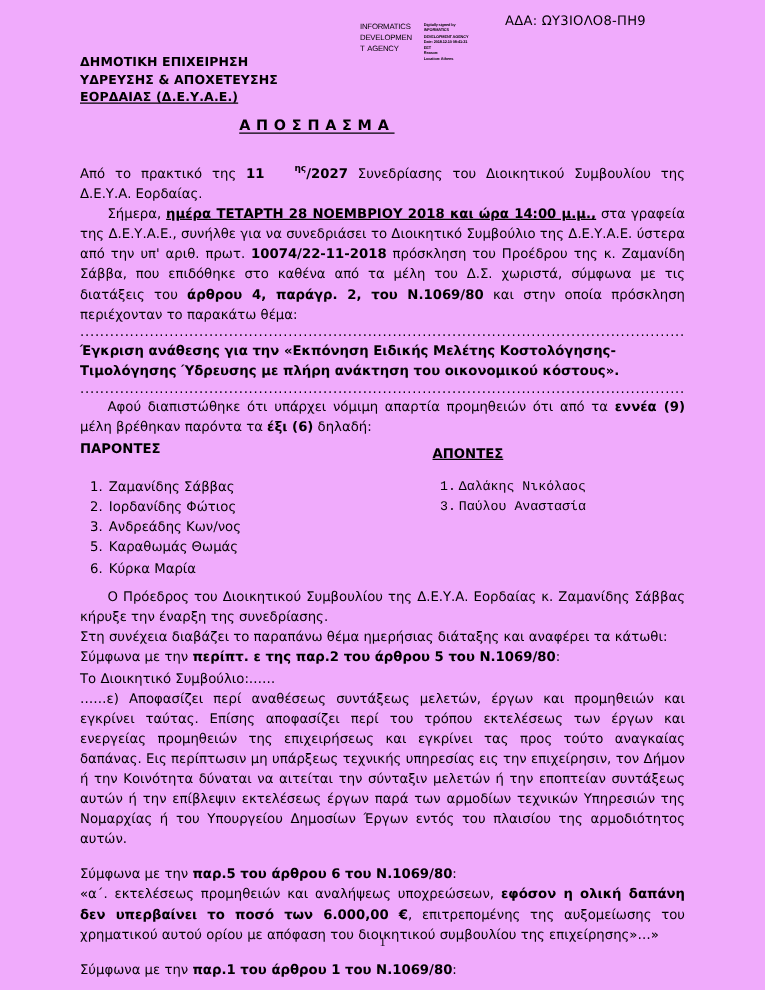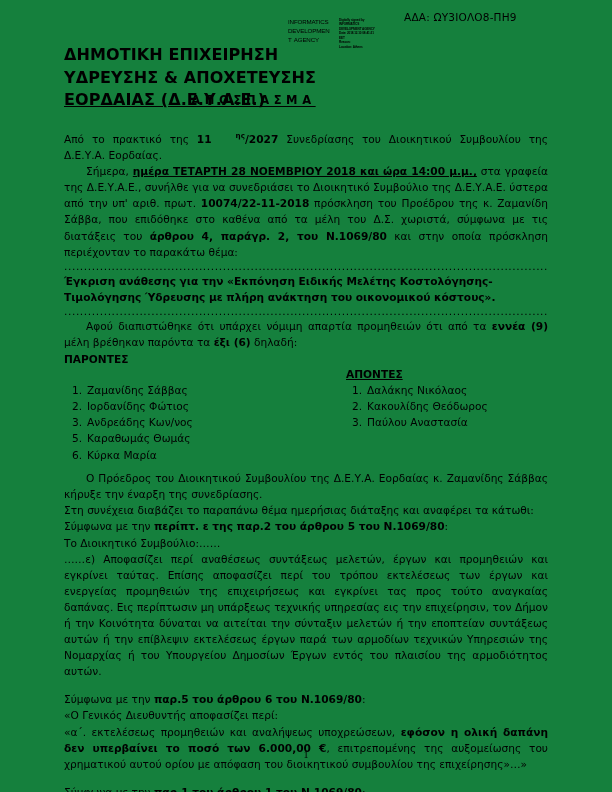--- a/index.html
+++ b/index.html
@@ -8,21 +8,21 @@
     background: #ffffff;
   }
   body {
     font-family: "DejaVu Sans", sans-serif;
     color: #000000;
   }
   .page {
     position: relative;
     width: 612px;
     height: 792px;
-    background: #15803d;
+    background: #f0abfc;
     overflow: hidden;
   }
 
   
   .ada-code {
     position: absolute;
     left: 404px;
     top: 11px;
     font-size: 10.5px;
     letter-spacing: 0.2px;
@@ -54,21 +54,21 @@
     letter-spacing: -0.1px;
     width: 56px;
   }
   .sig-right div { white-space: nowrap; }
 
   
   .letterhead {
     position: absolute;
     left: 64px;
     top: 44px;
-    font-size: 16px;
+    font-size: 10px;
     font-weight: bold;
     line-height: 1.42;
     letter-spacing: 0.1px;
   }
   .letterhead .l3 {
     text-decoration: underline;
   }
 
   
   .doc-title {
@@ -128,37 +128,37 @@
   }
   .lists-head .col-a {
     position: absolute;
     left: 0;
     top: 0;
     font-weight: bold;
   }
   .lists-head .col-b {
     position: absolute;
     left: 282px;
-    top: 15px;
+    top: 4px;
     font-weight: bold;
     text-decoration: underline;
   }
   .lists-wrap {
     position: relative;
     height: 88px;
     margin-top: 32px;
   }
   .list-col {
     position: absolute;
     top: 0;
     font-size: 10.6px;
     line-height: 1.52;
   }
   .list-col.present { left: 8px; }
-  .list-col.absent  { left: 288px; }
+  .list-col.absent  { left: 288px; font-family: Liberation Mono, monospace; }
   .list-col .row { white-space: nowrap; }
   .list-col .num { display: inline-block; width: 15px; }
 
   .page-number {
     position: absolute;
     left: 0;
     top: 749px;
     width: 612px;
     text-align: center;
     font-family: "Liberation Serif", serif;
@@ -220,40 +220,38 @@
     <div class="lists-wrap">
       <div class="list-col present">
         <div class="row"><span class="num">1.</span><span>Ζαμανίδης Σάββας</span></div>
         <div class="row"><span class="num">2.</span><span>Ιορδανίδης Φώτιος</span></div>
         <div class="row"><span class="num">3.</span><span>Ανδρεάδης Κων/νος</span></div>
         <div class="row"><span class="num">5.</span><span>Καραθωμάς Θωμάς</span></div>
         <div class="row"><span class="num">6.</span><span>Κύρκα Μαρία</span></div>
       </div>
       <div class="list-col absent">
         <div class="row"><span class="num">1.</span><span>Δαλάκης Νικόλαος</span></div>
-        <div class="row"><span class="num">2.</span><span>Κακουλίδης Θεόδωρος</span></div>
         <div class="row"><span class="num">3.</span><span>Παύλου Αναστασία</span></div>
       </div>
     </div>
 
     <p class="p indent">Ο Πρόεδρος του Διοικητικού Συμβουλίου της Δ.Ε.Υ.Α. Εορδαίας κ. Ζαμανίδης Σάββας κήρυξε την έναρξη της συνεδρίασης.</p>
 
     <p class="p">Στη συνέχεια διαβάζει το παραπάνω θέμα ημερήσιας διάταξης και αναφέρει τα κάτωθι:</p>
 
     <p class="p"><span>Σύμφωνα με την </span><b>περίπτ. ε της παρ.2 του άρθρου 5 του Ν.1069/80</b><span>:</span></p>
 
     <p class="p">Το Διοικητικό Συμβούλιο:……</p>
 
     <p class="p">……ε) Αποφασίζει περί αναθέσεως συντάξεως μελετών, έργων και προμηθειών και εγκρίνει ταύτας. Επίσης αποφασίζει περί του τρόπου εκτελέσεως των έργων και ενεργείας προμηθειών της επιχειρήσεως και εγκρίνει τας προς τούτο αναγκαίας δαπάνας. Εις περίπτωσιν μη υπάρξεως τεχνικής υπηρεσίας εις την επιχείρησιν, τον Δήμον ή την Κοινότητα δύναται να αιτείται  την σύνταξιν μελετών ή την εποπτείαν συντάξεως αυτών ή την επίβλεψιν εκτελέσεως έργων παρά των αρμοδίων τεχνικών Υπηρεσιών της Νομαρχίας ή του Υπουργείου Δημοσίων Έργων εντός του πλαισίου της αρμοδιότητος αυτών.</p>
 
     <div class="gap-m"></div>
 
     <p class="p"><span>Σύμφωνα με την </span><b>παρ.5 του άρθρου 6 του Ν.1069/80</b><span>:</span></p>
 
-    <p class="p">«Ο Γενικός Διευθυντής αποφασίζει περί:</p>
 
     <p class="p"><span>«α΄. εκτελέσεως προμηθειών και αναλήψεως υποχρεώσεων, </span><b>εφόσον η ολική δαπάνη δεν υπερβαίνει το ποσό των 6.000,00 €</b><span>, επιτρεπομένης της αυξομείωσης του χρηματικού αυτού ορίου με απόφαση του διοικητικού συμβουλίου της επιχείρησης»…»</span></p>
 
     <div class="gap-m"></div>
 
     <p class="p"><span>Σύμφωνα με την </span><b>παρ.1 του άρθρου 1 του Ν.1069/80</b><span>:</span></p>
 
   </div>
 
   <div class="page-number">1</div>

